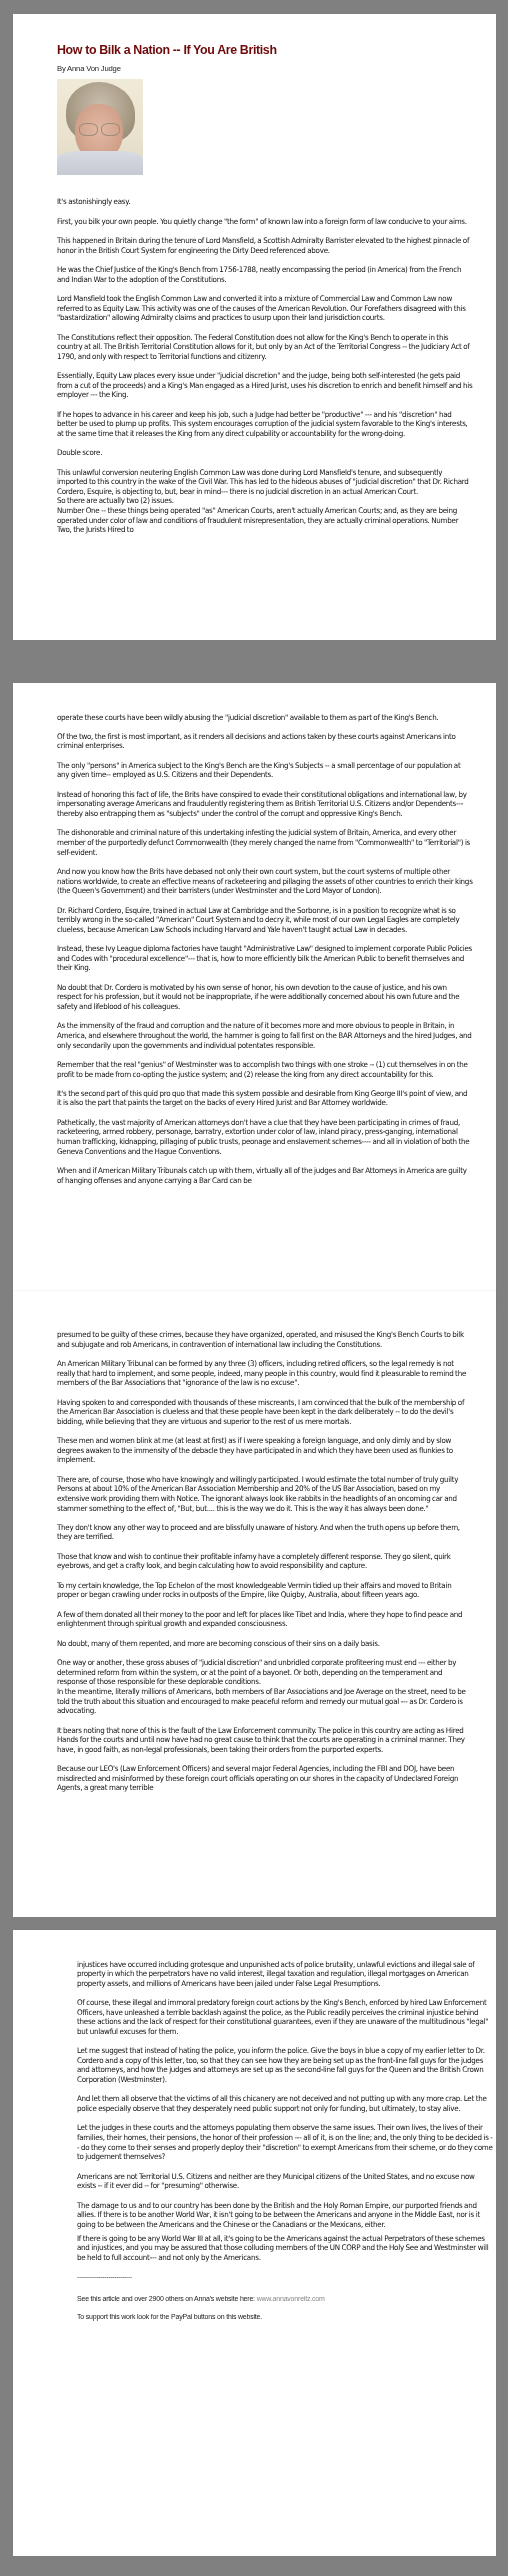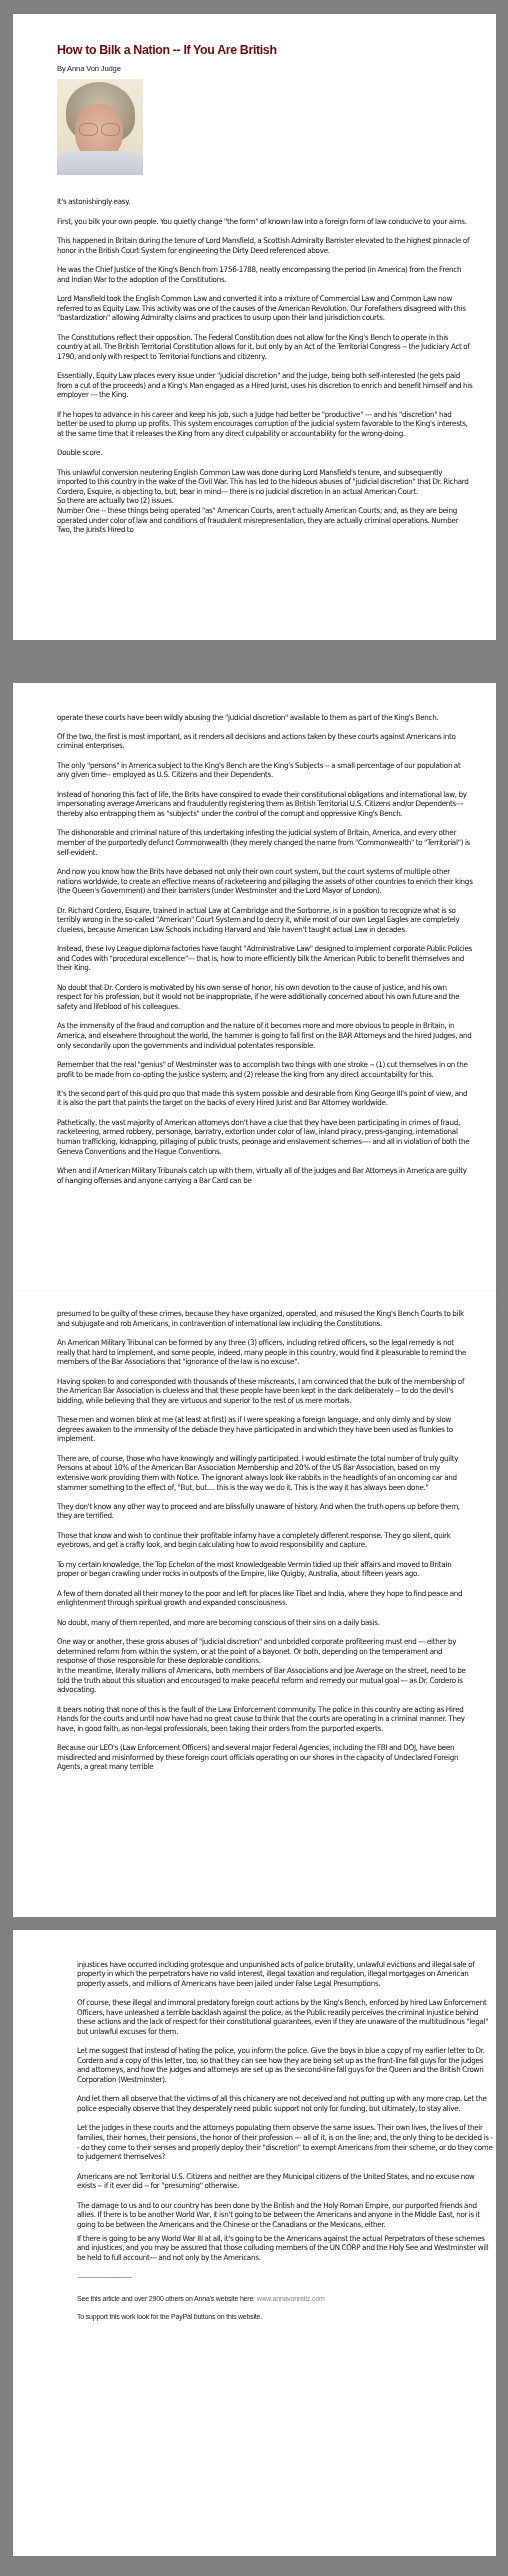--- a/index.html
+++ b/index.html
@@ -147,21 +147,21 @@
       <p>As the immensity of the fraud and corruption and the nature of it becomes more and more obvious to people in Britain, in America, and elsewhere throughout the world, the hammer is going to fall first on the BAR Attorneys and the hired Judges, and only secondarily upon the governments and individual potentates responsible.</p>
       <p>Remember that the real "genius" of Westminster was to accomplish two things with one stroke -- (1) cut themselves in on the profit to be made from co-opting the justice system; and (2) release the king from any direct accountability for this.</p>
       <p>It's the second part of this quid pro quo that made this system possible and desirable from King George III's point of view, and it is also the part that paints the target on the backs of every Hired Jurist and Bar Attorney worldwide.</p>
       <p>Pathetically, the vast majority of American attorneys don't have a clue that they have been participating in crimes of fraud, racketeering, armed robbery, personage, barratry, extortion under color of law, inland piracy, press-ganging, international human trafficking, kidnapping, pillaging of public trusts, peonage and enslavement schemes---- and all in violation of both the Geneva Conventions and the Hague Conventions.</p>
       <p>When and if American Military Tribunals catch up with them, virtually all of the judges and Bar Attorneys in America are guilty of hanging offenses and anyone carrying a Bar Card can be</p>
     </div>
   </div>
 </div>
 
 <div class="page" style="top:1291px;">
-  <div class="page-inner" style="top:18px;">
+  <div class="page-inner" style="top:39px;">
     <div class="body-text">
       <p>presumed to be guilty of these crimes, because they have organized, operated, and misused the King's Bench Courts to bilk and subjugate and rob Americans, in contravention of international law including the Constitutions.</p>
       <p>An American Military Tribunal can be formed by any three (3) officers, including retired officers, so the legal remedy is not really that hard to implement, and some people, indeed, many people in this country, would find it pleasurable to remind the members of the Bar Associations that "ignorance of the law is no excuse".</p>
       <p>Having spoken to and corresponded with thousands of these miscreants, I am convinced that the bulk of the membership of the American Bar Association is clueless and that these people have been kept in the dark deliberately -- to do the devil's bidding, while believing that they are virtuous and superior to the rest of us mere mortals.</p>
       <p>These men and women blink at me (at least at first) as if I were speaking a foreign language, and only dimly and by slow degrees awaken to the immensity of the debacle they have participated in and which they have been used as flunkies to implement.</p>
       <p>There are, of course, those who have knowingly and willingly participated. I would estimate the total number of truly guilty Persons at about 10% of the American Bar Association Membership and 20% of the US Bar Association, based on my extensive work providing them with Notice. The ignorant always look like rabbits in the headlights of an oncoming car and stammer something to the effect of, "But, but.... this is the way we do it. This is the way it has always been done."</p>
       <p>They don't know any other way to proceed and are blissfully unaware of history. And when the truth opens up before them, they are terrified.</p>
       <p>Those that know and wish to continue their profitable infamy have a completely different response. They go silent, quirk eyebrows, and get a crafty look, and begin calculating how to avoid responsibility and capture.</p>
       <p>To my certain knowledge, the Top Echelon of the most knowledgeable Vermin tidied up their affairs and moved to Britain proper or began crawling under rocks in outposts of the Empire, like Quigby, Australia, about fifteen years ago.</p>
       <p>A few of them donated all their money to the poor and left for places like Tibet and India, where they hope to find peace and enlightenment through spiritual growth and expanded consciousness.</p>

